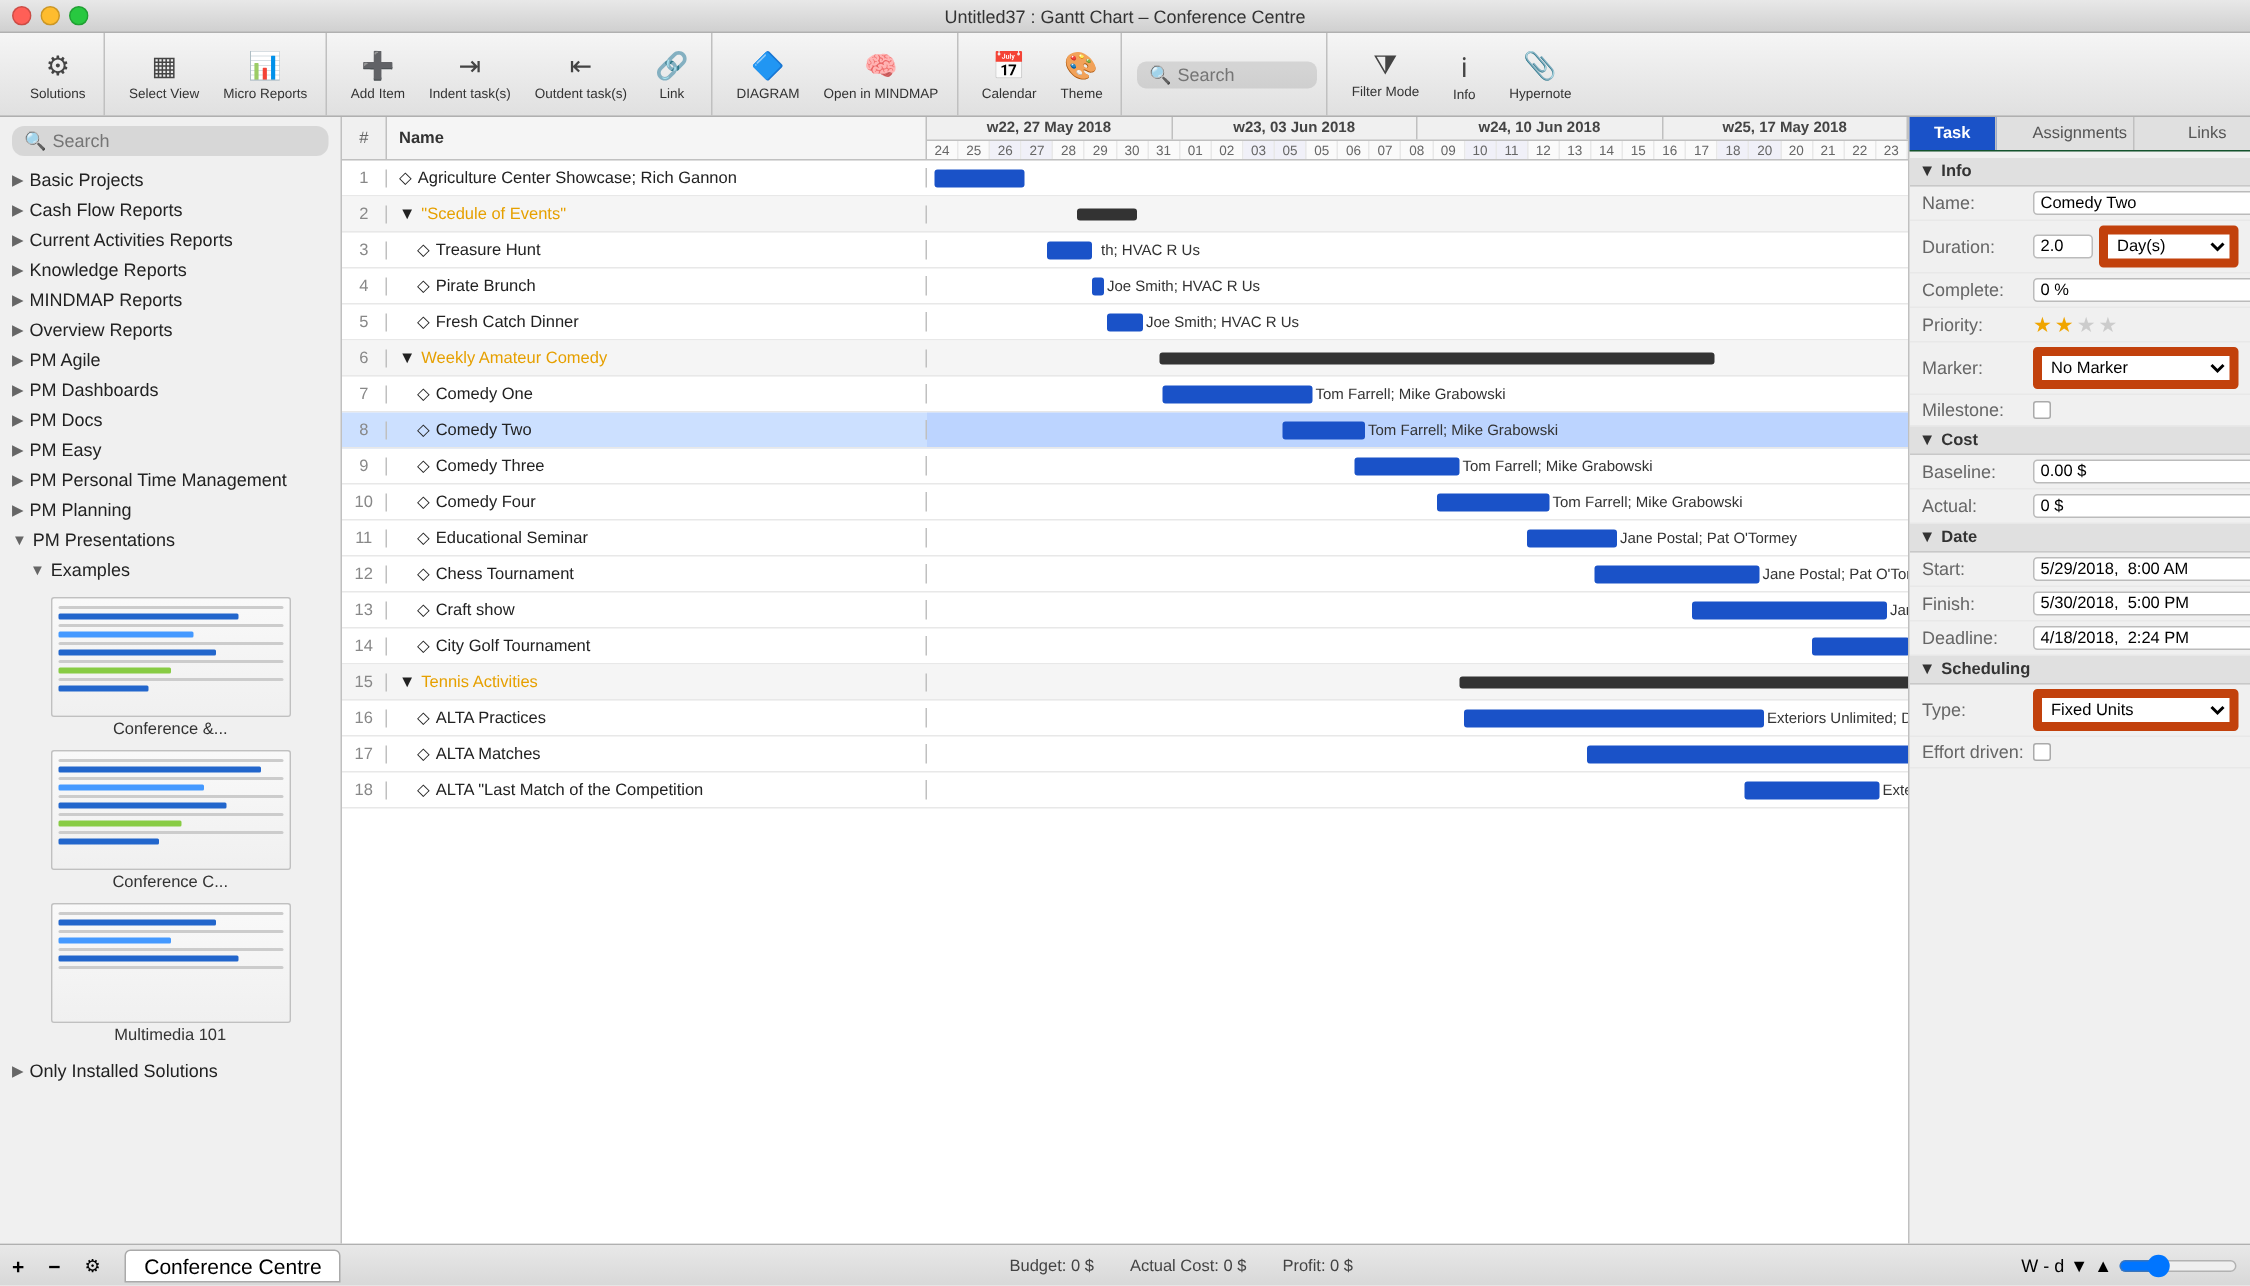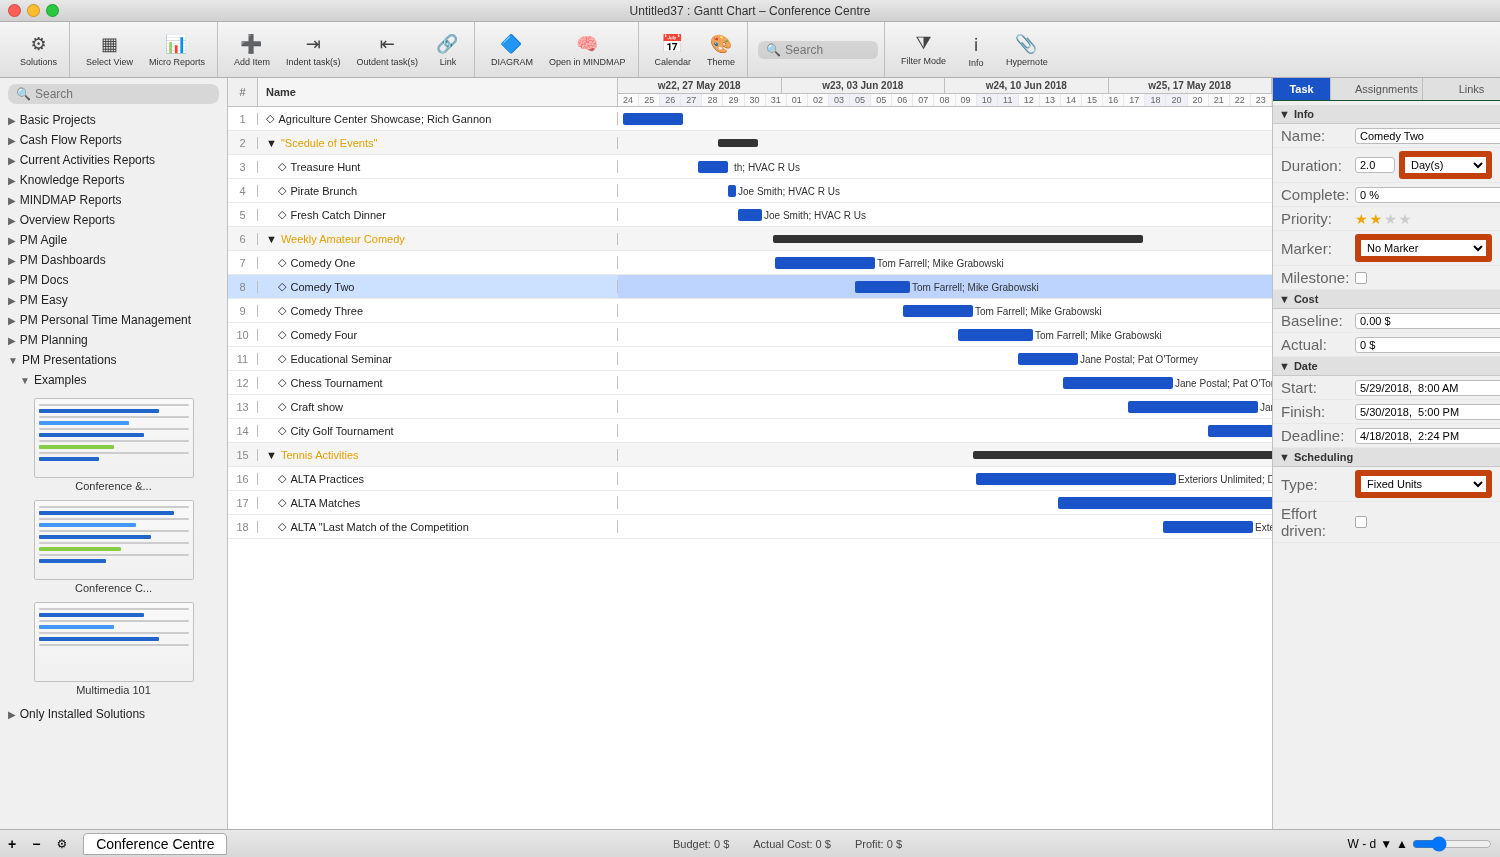--- a/index.html
+++ b/index.html
@@ -334,21 +334,21 @@
       cursor: pointer;
     }
     .rp-row {
       display: flex;
       align-items: center;
       padding: 3px 8px;
       border-bottom: 1px solid #e8e8e8;
       gap: 4px;
     }
     .rp-label {
-      font-size: 15px;
+      font-size: 12px;
       color: #666;
       width: 70px;
       min-width: 70px;
     }
     .rp-input {
       flex: 1;
       background: #fff;
       border: 1px solid #bbb;
       border-radius: 3px;
       padding: 1px 4px;

